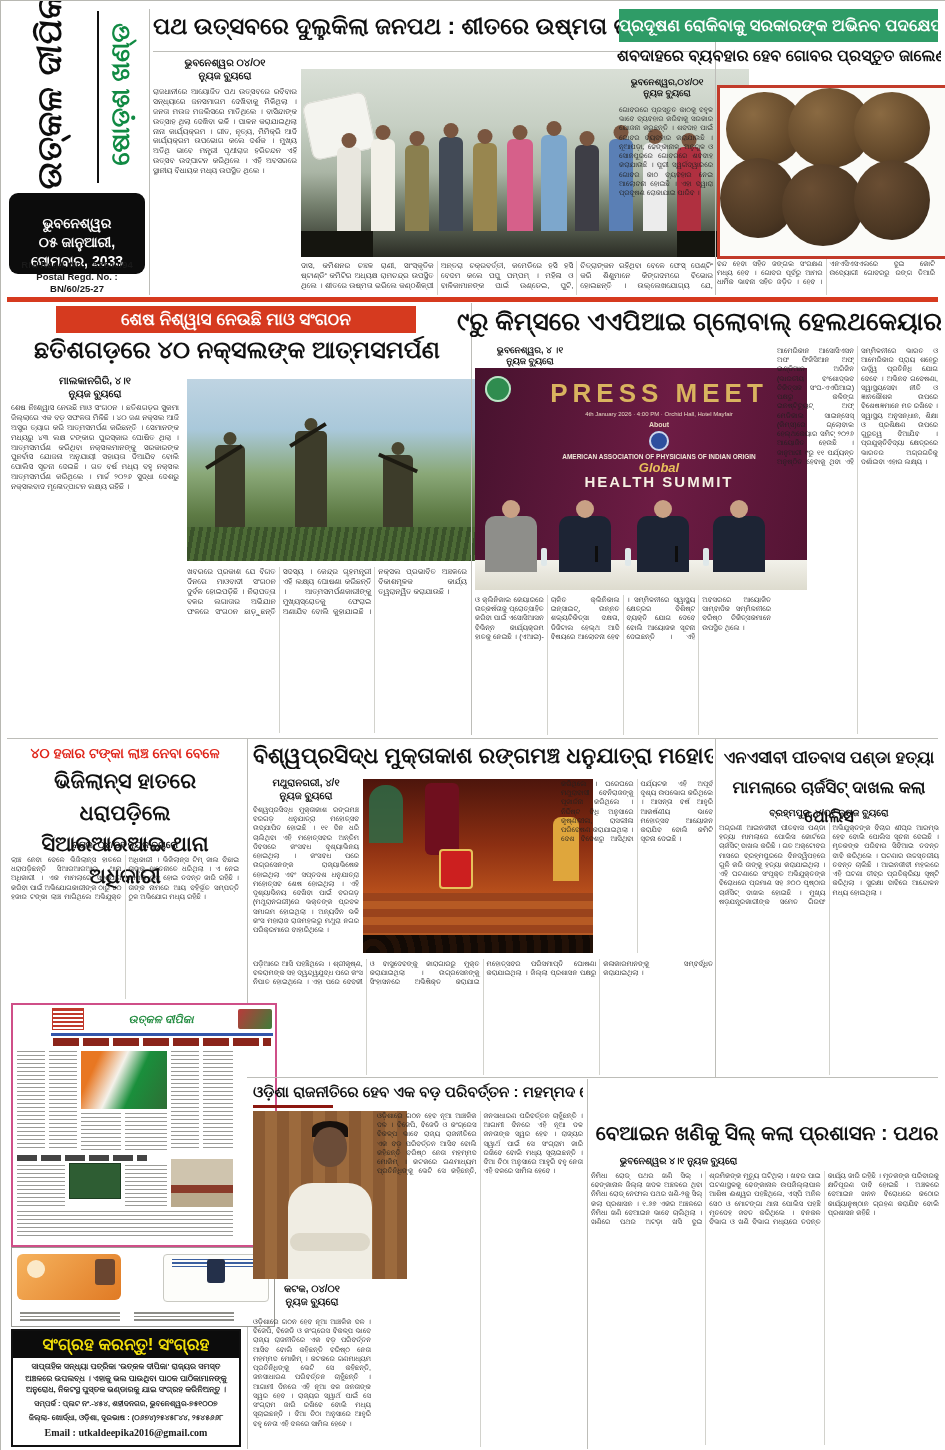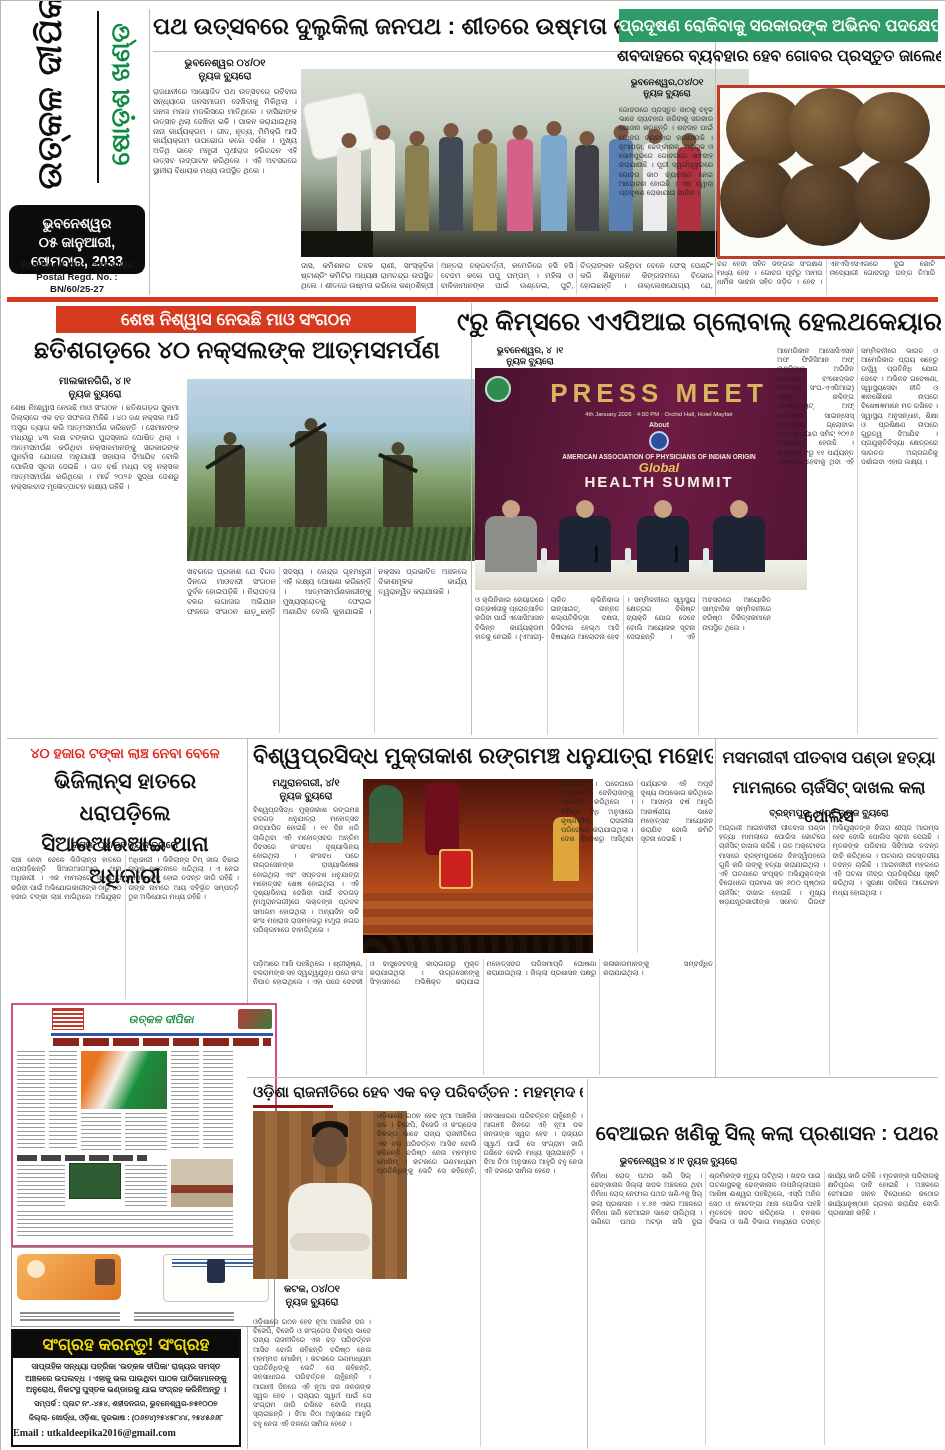--- a/index.html
+++ b/index.html
@@ -99,41 +99,41 @@
   .card-white{position:absolute;right:5px;top:6px;width:104px;height:46px;border:1px solid #c9c9c2;border-radius:4px;background:#fdfdfa;}
   .card-white .face{position:absolute;left:50%;transform:translateX(-50%);top:4px;width:18px;height:24px;background:#24304a;border-radius:3px;}
   .tinybars{position:absolute;left:6px;right:6px;bottom:4px;height:10px;
       background:repeating-linear-gradient(180deg,#8d8d88 0 1.5px,transparent 1.5px 3.5px);}
   .bluebars{position:absolute;left:8px;right:8px;top:4px;height:8px;
       background:repeating-linear-gradient(180deg,#3a5fa0 0 1.5px,transparent 1.5px 3.5px);}
   
   .collect{border:2px solid #111;background:#fff;}
   .collect-head{background:#0c0c0c;color:#f3e00a;font-weight:bold;text-align:center;overflow:hidden;}
   .collect-body{font-weight:bold;font-size:8px;line-height:1.45;text-align:center;padding:3px 4px;color:#222;overflow:hidden;}
-  .collect-email{font-family:"Liberation Serif",serif;font-weight:bold;font-size:10px;text-align:left;color:#222;}
+  .collect-email{font-family:"Liberation Serif",serif;font-weight:bold;font-size:10px;text-align:center;color:#222;}
   
   .vertical-logo{transform:rotate(-90deg) skewX(-6deg);transform-origin:center;white-space:nowrap;
       font-family:"DejaVu Serif",serif;font-weight:bold;color:#0d0d0d;}
   .vertical-ed{transform:rotate(-90deg);transform-origin:center;white-space:nowrap;
       font-weight:bold;color:#108a43;}
   .datebox{background:#0c0c0c;border-radius:9px;color:#fff;font-weight:bold;text-align:center;}
 </style>
 </head>
 <body>
 
 <div id="paper">
 
   <div class="abs" style="left:4px;top:4px;width:88px;height:182px;">
     <div class="vertical-logo abs" style="left:-46px;top:74px;width:180px;font-size:34px;">ଉତ୍କଳ ଦୀପିକା</div>
   </div>
   <div class="abs" style="left:96px;top:10px;width:2px;height:172px;background:#111;"></div>
   <div class="abs" style="left:92px;top:4px;width:52px;height:182px;">
     <div class="vertical-ed abs" style="left:-38px;top:80px;width:130px;font-size:26px;">ଷୋଡ଼ଶ ଖଣ୍ଡ</div>
   </div>
-  <div class="datebox abs" style="left:8px;top:204px;width:136px;height:60px;font-size:14px;line-height:1.35;padding-top:9px;">
+  <div class="datebox abs" style="left:8px;top:192px;width:136px;height:60px;font-size:14px;line-height:1.35;padding-top:21px;">
     <div>ଭୁବନେଶ୍ୱର</div>
     <div>୦୫ ଜାନୁଆରୀ,</div>
     <div>ସୋମବାର, 2033</div>
   </div>
   <div class="abs center" style="left:4px;top:258px;width:144px;font-size:9.5px;font-weight:bold;line-height:1.25;">
     <div>RNI Regd. No. : 52640/94</div>
     <div>Postal Regd. No. :</div>
     <div>BN/60/25-27</div>
   </div>
   <div class="abs hairline-v" style="left:148px;top:8px;height:286px;"></div>
@@ -299,21 +299,21 @@
     <span class="idol"></span>
     <span class="gold-fig"></span>
     <span class="throne"></span>
     <span class="steps"></span>
     <span class="crowdline"></span>
   </div>
   <div class="abs bodytxt cols2" style="left:560px;top:778px;width:152px;height:174px;font-size:7px;">କରିଥିଲେ । ଘରେଘରେ ମଥୁରାବାସୀ ବେନିରାଜଙ୍କୁ ପୂଜାର୍ଚ୍ଚନା କରିଥିଲେ । ନିର୍ଦ୍ଦିଷ୍ଟ ବିଧି ଅନୁସାରେ କୃଷ୍ଣଲୀଳା, ରାସଲୀଳା ପରିବେଷଣ କରାଯାଇଥିଲା । ଦେଶ ବିଦେଶରୁ ଆସିଥିବା ପର୍ଯ୍ୟଟକ ଏହି ଅପୂର୍ବ ଦୃଶ୍ୟ ଉପଭୋଗ କରିଥିଲେ । ଆସନ୍ତା ବର୍ଷ ଆହୁରି ଆକର୍ଷଣୀୟ ଭାବେ ମହୋତ୍ସବ ଆୟୋଜନ କରାଯିବ ବୋଲି କମିଟି ସୂଚନା ଦେଇଛି ।</div>
   <div class="abs bodytxt cols4" style="left:252px;top:958px;width:460px;height:116px;font-size:7px;">ପଡ଼ିଆରେ ଆସି ପହଞ୍ଚିଥିଲେ । ଶ୍ରୀକୃଷ୍ଣ, ବଳରାମଙ୍କ ସହ ଦ୍ୱନ୍ଦ୍ୱଯୁଦ୍ଧ ପରେ କଂସ ନିପାତ ହୋଇଥିଲେ । ଏହା ପରେ ଦେବକୀ ଓ ବାସୁଦେବଙ୍କୁ କାରାଗାରରୁ ମୁକ୍ତ କରାଯାଇଥିଲା । ଉଗ୍ରସେନଙ୍କୁ ସିଂହାସନରେ ଅଭିଷିକ୍ତ କରାଯାଇ ମହୋତ୍ସବର ପରିସମାପ୍ତି ଘୋଷଣା କରାଯାଇଥିଲା । ଜିଲ୍ଲା ପ୍ରଶାସନ ପକ୍ଷରୁ କଳାକାରମାନଙ୍କୁ ସମ୍ବର୍ଦ୍ଧିତ କରାଯାଇଥିଲା ।</div>
 
   <div class="abs headline center" style="left:718px;top:742px;width:220px;font-size:16.5px;line-height:1.8;">
-    <div>ମସମରୀବୀ ପୀତବାସ ପଣ୍ଡା ହତ୍ୟା</div>
+    <div>ଏନଏସୀବୀ ପୀତବାସ ପଣ୍ଡା ହତ୍ୟା</div>
     <div>ମାମଲାରେ ଚାର୍ଜସିଟ୍ ଦାଖଲ କଲା ପୋଲିସ</div>
   </div>
   <div class="abs byline" style="left:718px;top:806px;width:220px;font-size:9.5px;">ବ୍ରହ୍ମପୁର, ୪/୦୧ ନ୍ୟୁଜ ବ୍ୟୁରୋ</div>
   <div class="abs bodytxt cols2" style="left:718px;top:822px;width:220px;height:252px;font-size:7px;">ଅଗ୍ରଣୀ ଆଇନଜୀବୀ ପୀତବାସ ପଣ୍ଡା ହତ୍ୟା ମାମଲାରେ ପୋଲିସ କୋର୍ଟରେ ଚାର୍ଜସିଟ୍ ଦାଖଲ କରିଛି । ଗତ ଅକ୍ଟୋବର ମାସରେ ବ୍ରହ୍ମପୁରରେ ଦିନଦ୍ୱିପହରେ ଗୁଳି କରି ତାଙ୍କୁ ହତ୍ୟା କରାଯାଇଥିଲା । ଏହି ଘଟଣାରେ ସଂପୃକ୍ତ ଅଭିଯୁକ୍ତଙ୍କ ବିରୋଧରେ ପ୍ରମାଣ ସହ ୬୦୦ ପୃଷ୍ଠାର ଚାର୍ଜସିଟ୍ ଦାଖଲ ହୋଇଛି । ମୁଖ୍ୟ ଷଡ଼ଯନ୍ତ୍ରକାରୀଙ୍କ ସମେତ ଗିରଫ ଅଭିଯୁକ୍ତଙ୍କ ବିଚାର ଶୀଘ୍ର ଆରମ୍ଭ ହେବ ବୋଲି ପୋଲିସ ସୂଚନା ଦେଇଛି । ମୃତକଙ୍କ ପରିବାର ସିବିଆଇ ତଦନ୍ତ ଦାବି କରିଥିଲେ । ଘଟଣାର ଉଚ୍ଚସ୍ତରୀୟ ତଦନ୍ତ ଚାଲିଛି । ଆଇନଜୀବୀ ମହଲରେ ଏହି ଘଟଣା ତୀବ୍ର ପ୍ରତିକ୍ରିୟା ସୃଷ୍ଟି କରିଥିଲା । ସୁରକ୍ଷା ଦାବିରେ ଆନ୍ଦୋଳନ ମଧ୍ୟ ହୋଇଥିଲା ।</div>
 
   <div class="abs hairline-h" style="left:246px;top:1076px;width:691px;"></div>
   <div class="abs hairline-v" style="left:586px;top:1078px;height:370px;"></div>
 
   <div class="abs headline nowrap" style="left:252px;top:1082px;width:330px;font-size:15px;">ଓଡ଼ିଶା ରାଜନୀତିରେ ହେବ ଏକ ବଡ଼ ପରିବର୍ତ୍ତନ : ମହମ୍ମଦ ମୋକିମ୍</div>
   <div class="abs" style="left:252px;top:1104px;width:80px;height:3px;background:#8c1710;"></div>

